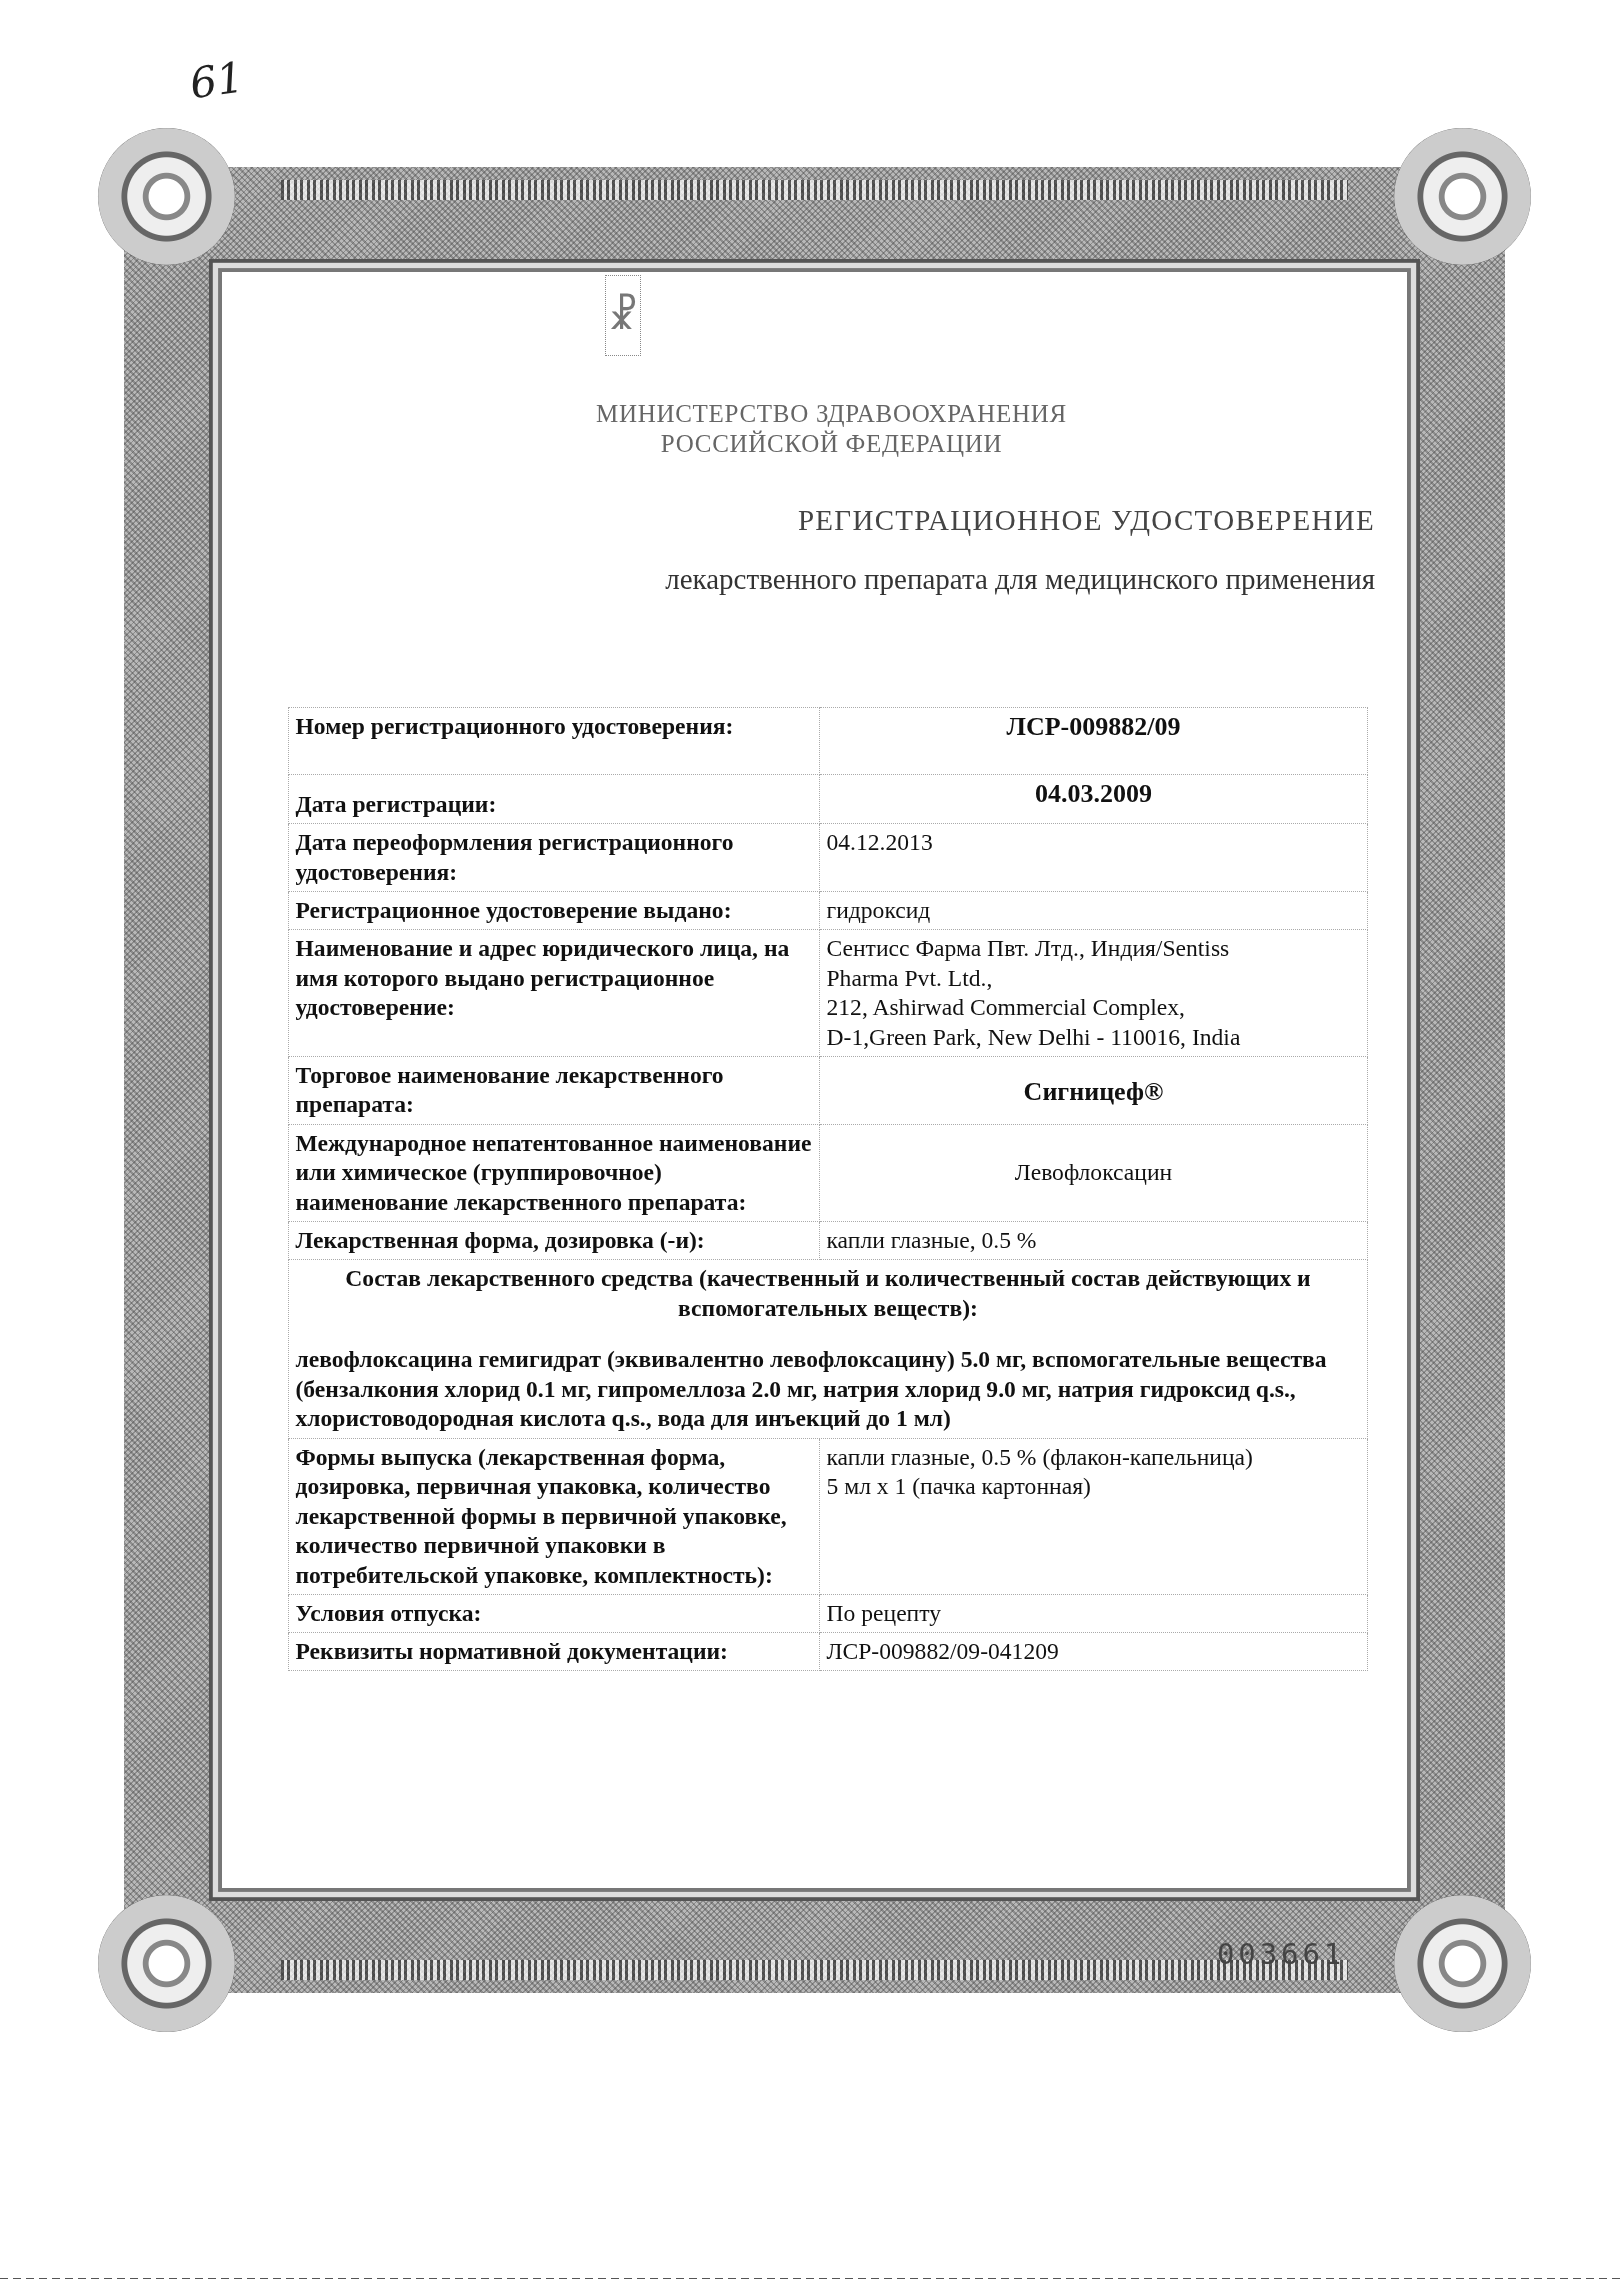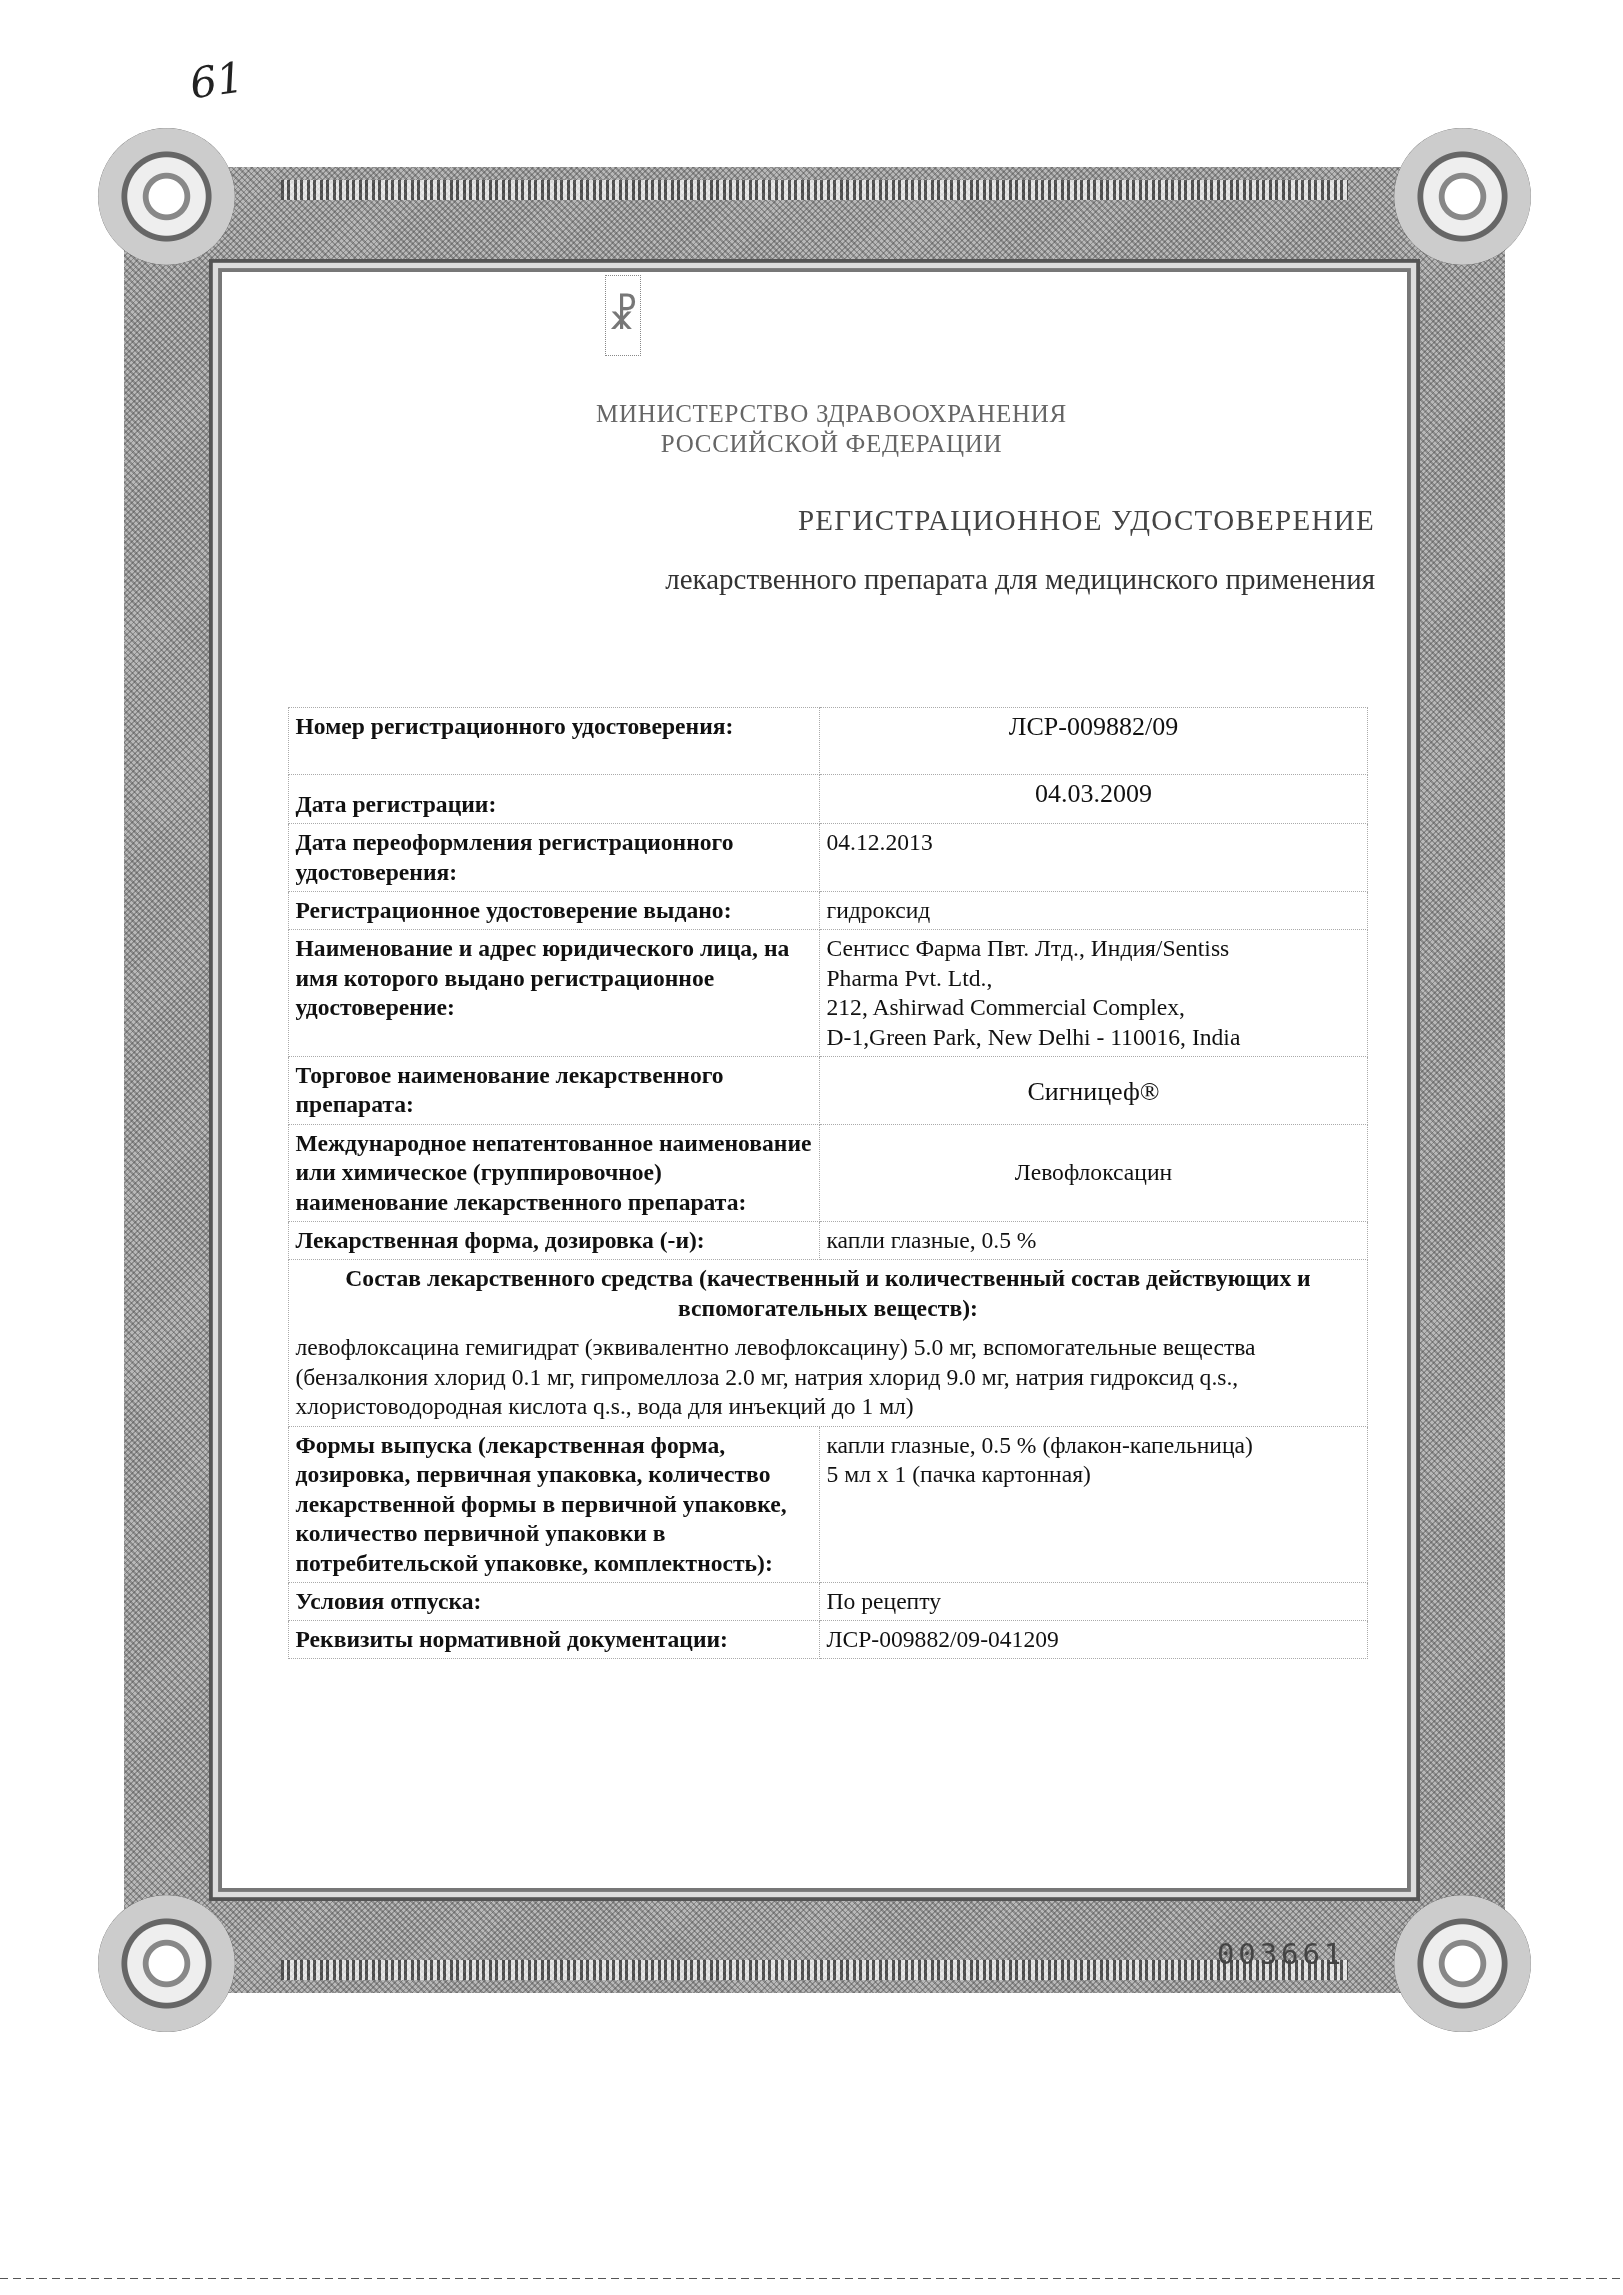--- a/index.html
+++ b/index.html
@@ -34,21 +34,21 @@
     color:#444; letter-spacing:1.3px; }
   .subtitle { position:absolute; left:0; width:100%; top:288px; text-align:right; font-size:29px; color:#333; }
 
   table.reg { position:absolute; left:0; top:432px; width:1080px; border-collapse:collapse;
     font-size:23.6px; line-height:29.5px; }
   table.reg td { border:0.7px dotted #aaa; vertical-align:top; padding:3.9px 6.5px; }
   td.lbl { width:517px; font-weight:bold; }
   td.lbl.plain { font-weight:bold; }
   td.val { }
   td.val.center { text-align:center; }
-  td.val.big { font-weight:normal; font-size:26px; }
+  td.val.big { font-weight:bold; font-size:26px; }
   td.full { font-weight:normal; }
   td.full .head { font-weight:bold;text-align:center; }
   .serial { position:absolute; left:1217px; top:1937px; font-family:"DejaVu Sans Mono", monospace;
     font-size:29px; color:#444; letter-spacing:3.9px; }
   .bottomline { position:absolute; left:0; right:0; top:2278px; height:1.3px;
     background:repeating-linear-gradient(90deg,#555 0 7.9px,transparent 7.9px 13px); }
 </style>
 </head>
 <body>
 
@@ -109,21 +109,21 @@
       <td class="lbl">Международное непатентованное наименование или химическое (группировочное) наименование лекарственного препарата:</td>
       <td class="val center" style="vertical-align:middle;">Левофлоксацин</td>
     </tr>
     <tr>
       <td class="lbl">Лекарственная форма, дозировка (-и):</td>
       <td class="val">капли глазные, 0.5 %</td>
     </tr>
     <tr>
       <td class="full" colspan="2">
         <div class="head">Состав лекарственного средства (качественный и количественный состав действующих и вспомогательных веществ):</div>
-        <div style="margin-top:10px;">левофлоксацина гемигидрат (эквивалентно левофлоксацину) 5.0 мг, вспомогательные вещества (бензалкония хлорид 0.1 мг, гипромеллоза 2.0 мг, натрия хлорид 9.0 мг, натрия гидроксид q.s., хлористоводородная кислота q.s., вода для инъекций до 1 мл)</div>
+        <div style="margin-top:22px;font-weight:bold;">левофлоксацина гемигидрат (эквивалентно левофлоксацину) 5.0 мг, вспомогательные вещества (бензалкония хлорид 0.1 мг, гипромеллоза 2.0 мг, натрия хлорид 9.0 мг, натрия гидроксид q.s., хлористоводородная кислота q.s., вода для инъекций до 1 мл)</div>
       </td>
     </tr>
     <tr>
       <td class="lbl">Формы выпуска (лекарственная форма, дозировка, первичная упаковка, количество лекарственной формы в первичной упаковке, количество первичной упаковки в потребительской упаковке, комплектность):</td>
       <td class="val">
         <div>капли глазные, 0.5 % (флакон-капельница)</div>
         <div>5 мл x 1 (пачка картонная)</div>
       </td>
     </tr>
     <tr>

